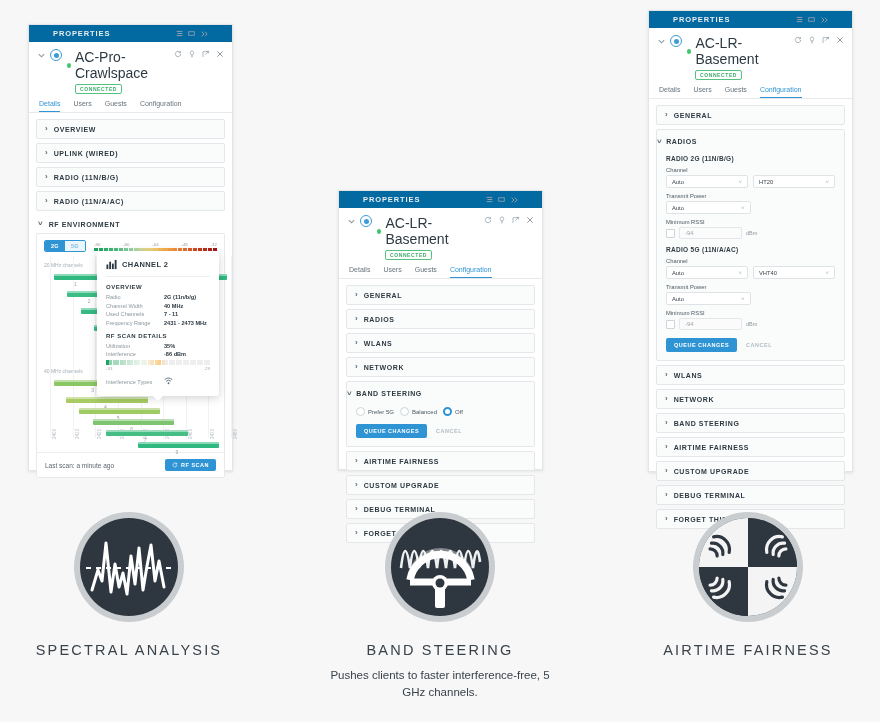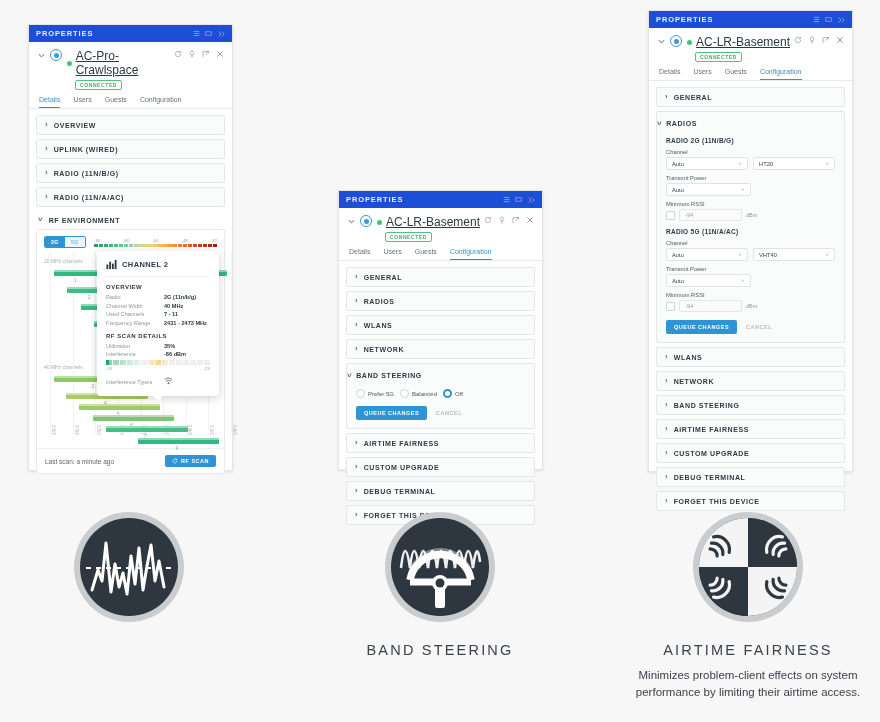--- a/index.html
+++ b/index.html
@@ -12,25 +12,25 @@
     position:relative;
     overflow:hidden;
   }
   .panel {
     position:absolute;
     background:#fff;
     border:1px solid #e3e5e7;
     box-shadow:0 1px 3px rgba(0,0,0,.10);
   }
   .panel-head {
-    background:#1d4ed8;
+    background:#0369a1;
     height:17px;
     display:flex;
     align-items:center;
-    padding:0 7px;
+    padding:0 24px;
   }
   .panel-head .ptitle {
     color:#e9edf0;
     font-size:7.5px;
     letter-spacing:.9px;
     font-weight:bold;
   }
   .head-icons { margin-left:auto; display:flex; gap:5px; align-items:center; color:#93a0ab; }
   .head-icons svg { display:block; }
   .dev-row {
@@ -41,21 +41,21 @@
   .ap-badge {
     width:12px;height:12px;border-radius:50%;
     border:1.4px solid #3c9bd6;
     display:flex;align-items:center;justify-content:center;
     margin:0 5px 0 4px; flex:0 0 auto;
   }
   .ap-badge i { width:5px;height:5px;border-radius:50%;background:#3c9bd6;display:block; }
   .dev-name-wrap { display:flex; flex-direction:column; align-items:flex-start; }
   .dev-line { display:flex; align-items:center; gap:4px; }
   .status-dot { width:5px;height:5px;border-radius:50%;background:#3ec66b; }
-  .dev-name { font-size:12px; color:#2d3a43; font-weight:500;text-decoration:underline; }
+  .dev-name { font-size:14px; color:#2d3a43; font-weight:500; }
   .conn-badge {
     margin-top:3px; margin-left:8px;
     border:1px solid #54c27e; color:#3fae6c;
     font-size:5px; letter-spacing:.6px; font-weight:bold;
     padding:1px 4px; border-radius:2px;
   }
   .dev-icons { margin-left:auto; display:flex; gap:6px; align-items:center; color:#8a98a4; padding-top:1px; }
   .tabs { display:flex; gap:13px; padding:4px 10px 0 10px; border-bottom:1px solid #e7eaec; }
   .tab { font-size:7px; color:#66737d; padding-bottom:4px; border-bottom:1.5px solid transparent; }
   .tab.active { color:#2f94d4; border-bottom-color:#2f94d4; }
@@ -747,37 +747,39 @@
 
 <div class="feat" style="left:18px; top:512px; width:222px;">
   <div class="disc">
     <div class="inner">
       <svg width="98" height="98" viewBox="0 0 98 98">
         <path d="M6 50h5M16 50h5M26 50h5M36 50h5M46 50h5M56 50h5M66 50h5M76 50h5M86 50h5" stroke="#fff" stroke-width="2.2"></path>
         <path d="M12 72 L18 52 L22 63 L26 25 L31 74 L35 46 L39 69 L43 55 L47 76 L51 38 L55 66 L59 30 L63 72 L67 48 L71 27 L75 63 L79 43 L84 69" fill="none" stroke="#fff" stroke-width="3" stroke-linejoin="round" stroke-linecap="round"></path>
       </svg>
     </div>
   </div>
+  <h3>SPECTRAL ANALYSIS</h3>
 </div>
 
 <div class="feat" style="left:329px; top:512px; width:222px;">
   <div class="disc">
     <div class="inner">
       <svg width="98" height="98" viewBox="0 0 98 98">
         <path d="M10 50 Q14 16 19 50 Q23 16 28 50 Q32 16 37 50 Q41 16 46 50 Q50 16 55 50 Q59 16 64 50 Q68 16 73 50 Q77 16 82 50 Q86 20 89 44" fill="none" stroke="#fff" stroke-width="2.6" opacity=".92"></path>
         <path d="M20 58 a30 30 0 0 1 59 0" fill="none" stroke="#fff" stroke-width="7" opacity=".4"></path>
         <path d="M19 62 a31 31 0 0 1 61 0" fill="none" stroke="#fff" stroke-width="7.5"></path>
         <path d="M19 64 h61" stroke="#fff" stroke-width="7"></path>
         <rect x="44" y="63" width="10" height="27" rx="2" fill="#fff"></rect>
         <circle cx="49" cy="65" r="8" fill="#fff"></circle>
         <circle cx="49" cy="65" r="4.5" fill="#2e3640"></circle>
       </svg>
     </div>
   </div>
   <h3>BAND STEERING</h3>
+  <p>Pushes clients to faster interference-free, 5 GHz channels.</p>
 </div>
 
 <div class="feat" style="left:628px; top:512px; width:240px;">
   <div class="disc">
     <div class="inner">
       <svg width="98" height="98" viewBox="0 0 98 98">
         <rect x="0" y="0" width="49" height="49" fill="#f4f4f4"></rect>
         <rect x="49" y="0" width="49" height="49" fill="#2e3640"></rect>
         <rect x="0" y="49" width="49" height="49" fill="#2e3640"></rect>
         <rect x="49" y="49" width="49" height="49" fill="#f4f4f4"></rect>
@@ -798,14 +800,13 @@
         </g>
         <g transform="translate(73.5,73.5) rotate(135)">
           <path d="M-3 -11 a13 13 0 0 1 0 22" fill="none" stroke="#2e3640" stroke-width="3.2" stroke-linecap="round"></path>
           <path d="M-9 -8 a10 10 0 0 1 0 16" fill="none" stroke="#2e3640" stroke-width="3.2" stroke-linecap="round"></path>
           <path d="M-14 -5 a7 7 0 0 1 0 10" fill="none" stroke="#2e3640" stroke-width="3.2" stroke-linecap="round"></path>
         </g>
       </svg>
     </div>
   </div>
   <h3>AIRTIME FAIRNESS</h3>
-  <p>Minimizes problem-client effects on system performance by limiting their airtime access.</p>
 </div>
 
 </body></html>

